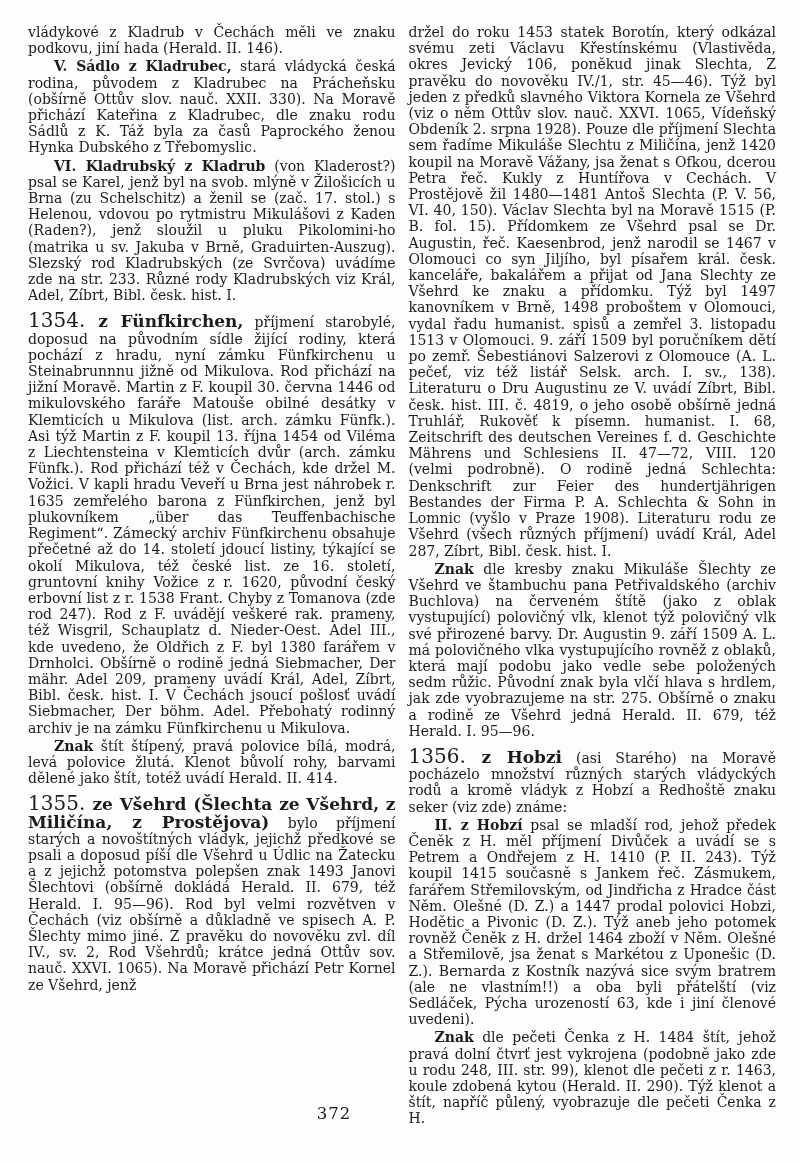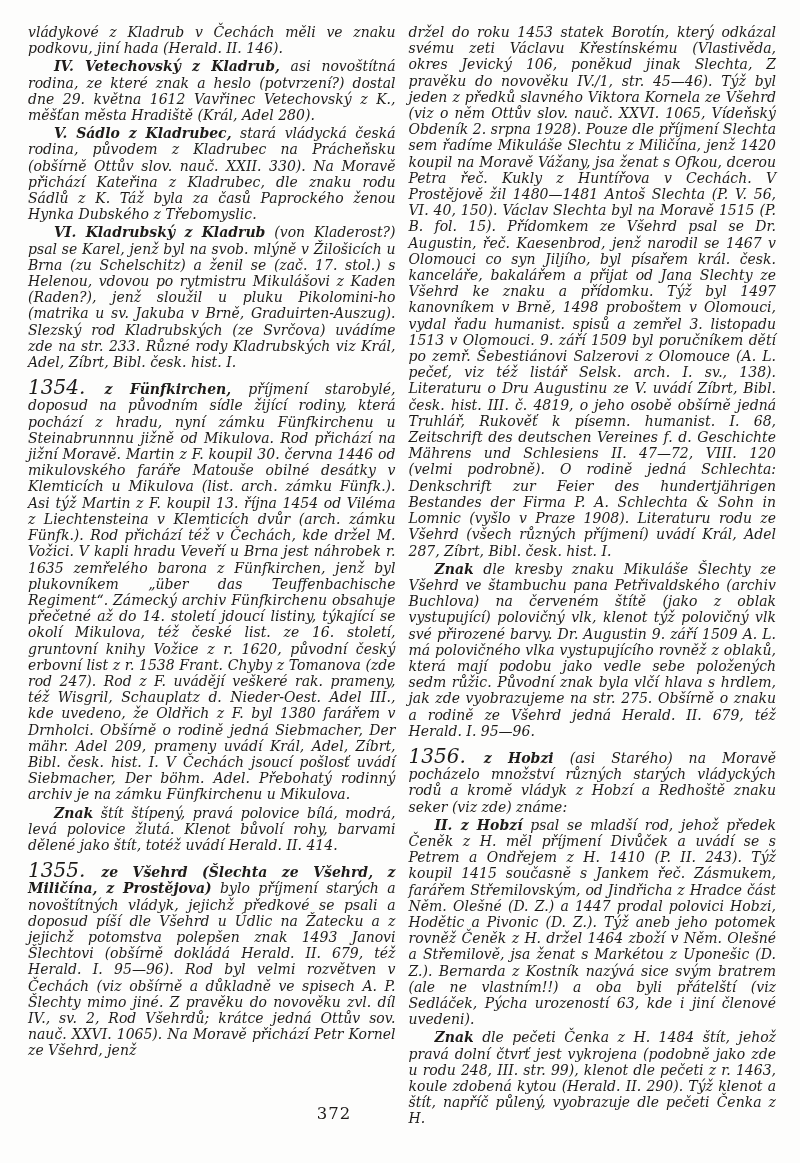--- a/index.html
+++ b/index.html
@@ -17,44 +17,43 @@
     background:#fdfdfc;
     overflow:hidden;
   }
   .columns{display:flex;gap:13px;}
   .col{
     width:370px;
     font-size:14px;
     line-height:16.2px;
     text-align:justify;
   }
-  p.para{margin:0 0 2px 0;padding:0;font-style:italic;}
+  p.para{margin:0 0 2px 0;padding:0;}
   p.ind{text-indent:26px;}
   p.entry{margin-top:9px;text-indent:0;}
   .b{font-weight:bold;}
   .num{font-size:20px;}
-  .nm{font-weight:bold;font-size:14px;}
+  .nm{font-weight:bold;font-size:17px;}
   .pageno{
     position:absolute;
     top:1104px;left:0;
     width:668px;
     text-align:center;
     font-size:16.5px;
     letter-spacing:1px;
   }
 </style>
 </head>
 <body>
 
 <div class="sheet">
   <div class="columns">
 
     <div class="col">
       <p class="para"><span>vládykové z Kladrub v Čechách měli ve znaku podkovu, jiní hada (Herald. II. 146).</span></p>
-      <p class="para ind"><span class="b">IV. Vetechovský z Kladrub,</span><span> asi novoštítná rodina, ze které znak a heslo (potvrzení?) dostal dne 29. května 1612 Vavřinec Vetechovský z K., měšťan města Hradiště (Král, Adel 280).</span></p>
       <p class="para ind"><span class="b">V. Sádlo z Kladrubec,</span><span> stará vládycká česká rodina, původem z Kladrubec na Prácheňsku (obšírně Ottův slov. nauč. XXII. 330). Na Moravě přichází Kateřina z Kladrubec, dle znaku rodu Sádlů z K. Táž byla za časů Paprockého ženou Hynka Dubského z Třebomyslic.</span></p>
       <p class="para ind"><span class="b">VI. Kladrubský z Kladrub</span><span> (von Kladerost?) psal se Karel, jenž byl na svob. mlýně v Žilošicích u Brna (zu Schelschitz) a ženil se (zač. 17. stol.) s Helenou, vdovou po rytmistru Mikulášovi z Kaden (Raden?), jenž sloužil u pluku Pikolomini-ho (matrika u sv. Jakuba v Brně, Graduirten-Auszug). Slezský rod Kladrubských (ze Svrčova) uvádíme zde na str. 233. Různé rody Kladrubských viz Král, Adel, Zíbrt, Bibl. česk. hist. I.</span></p>
       <p class="para entry"><span class="num">1354. </span><span class="nm">z Fünfkirchen,</span><span> příjmení starobylé, doposud na původním sídle žijící rodiny, která pochází z hradu, nyní zámku Fünfkirchenu u Steinabrunnnu jižně od Mikulova. Rod přichází na jižní Moravě. Martin z F. koupil 30. června 1446 od mikulovského faráře Matouše obilné desátky v Klemticích u Mikulova (list. arch. zámku Fünfk.). Asi týž Martin z F. koupil 13. října 1454 od Viléma z Liechtensteina v Klemticích dvůr (arch. zámku Fünfk.). Rod přichází též v Čechách, kde držel M. Vožici. V kapli hradu Veveří u Brna jest náhrobek r. 1635 zemřelého barona z Fünfkirchen, jenž byl plukovníkem „über das Teuffenbachische Regiment“. Zámecký archiv Fünfkirchenu obsahuje přečetné až do 14. století jdoucí listiny, týkající se okolí Mikulova, též české list. ze 16. století, gruntovní knihy Vožice z r. 1620, původní český erbovní list z r. 1538 Frant. Chyby z Tomanova (zde rod 247). Rod z F. uvádějí veškeré rak. prameny, též Wisgril, Schauplatz d. Nieder-Oest. Adel III., kde uvedeno, že Oldřich z F. byl 1380 farářem v Drnholci. Obšírně o rodině jedná Siebmacher, Der mähr. Adel 209, prameny uvádí Král, Adel, Zíbrt, Bibl. česk. hist. I. V Čechách jsoucí pošlosť uvádí Siebmacher, Der böhm. Adel. Přebohatý rodinný archiv je na zámku Fünfkirchenu u Mikulova.</span></p>
       <p class="para ind"><span class="b">Znak</span><span> štít štípený, pravá polovice bílá, modrá, levá polovice žlutá. Klenot bůvolí rohy, barvami dělené jako štít, totéž uvádí Herald. II. 414.</span></p>
       <p class="para entry"><span class="num">1355. </span><span class="nm">ze Všehrd (Šlechta ze Všehrd, z Miličína, z Prostějova)</span><span> bylo příjmení starých a novoštítných vládyk, jejichž předkové se psali a doposud píší dle Všehrd u Údlic na Žatecku a z jejichž potomstva polepšen znak 1493 Janovi Šlechtovi (obšírně dokládá Herald. II. 679, též Herald. I. 95—96). Rod byl velmi rozvětven v Čechách (viz obšírně a důkladně ve spisech A. P. Šlechty mimo jiné. Z pravěku do novověku zvl. díl IV., sv. 2, Rod Všehrdů; krátce jedná Ottův sov. nauč. XXVI. 1065). Na Moravě přichází Petr Kornel ze Všehrd, jenž</span></p>
     </div>
 
     <div class="col">
       <p class="para"><span>držel do roku 1453 statek Borotín, který odkázal svému zeti Václavu Křestínskému (Vlastivěda, okres Jevický 106, poněkud jinak Slechta, Z pravěku do novověku IV./1, str. 45—46). Týž byl jeden z předků slavného Viktora Kornela ze Všehrd (viz o něm Ottův slov. nauč. XXVI. 1065, Vídeňský Obdeník 2. srpna 1928). Pouze dle příjmení Slechta sem řadíme Mikuláše Slechtu z Miličína, jenž 1420 koupil na Moravě Vážany, jsa ženat s Ofkou, dcerou Petra řeč. Kukly z Huntířova v Cechách. V Prostějově žil 1480—1481 Antoš Slechta (P. V. 56, VI. 40, 150). Václav Slechta byl na Moravě 1515 (P. B. fol. 15). Přídomkem ze Všehrd psal se Dr. Augustin, řeč. Kaesenbrod, jenž narodil se 1467 v Olomouci co syn Jiljího, byl písařem král. česk. kanceláře, bakalářem a přijat od Jana Slechty ze Všehrd ke znaku a přídomku. Týž byl 1497 kanovníkem v Brně, 1498 proboštem v Olomouci, vydal řadu humanist. spisů a zemřel 3. listopadu 1513 v Olomouci. 9. září 1509 byl poručníkem dětí po zemř. Šebestiánovi Salzerovi z Olomouce (A. L. pečeť, viz též listář Selsk. arch. I. sv., 138). Literaturu o Dru Augustinu ze V. uvádí Zíbrt, Bibl. česk. hist. III. č. 4819, o jeho osobě obšírně jedná Truhlář, Rukověť k písemn. humanist. I. 68, Zeitschrift des deutschen Vereines f. d. Geschichte Mährens und Schlesiens II. 47—72, VIII. 120 (velmi podrobně). O rodině jedná Schlechta: Denkschrift zur Feier des hundertjährigen Bestandes der Firma P. A. Schlechta &amp; Sohn in Lomnic (vyšlo v Praze 1908). Literaturu rodu ze Všehrd (všech různých příjmení) uvádí Král, Adel 287, Zíbrt, Bibl. česk. hist. I.</span></p>
       <p class="para ind"><span class="b">Znak</span><span> dle kresby znaku Mikuláše Šlechty ze Všehrd ve štambuchu pana Petřivaldského (archiv Buchlova) na červeném štítě (jako z oblak vystupující) polovičný vlk, klenot týž polovičný vlk své přirozené barvy. Dr. Augustin 9. září 1509 A. L. má polovičného vlka vystupujícího rovněž z oblaků, která mají podobu jako vedle sebe položených sedm růžic. Původní znak byla vlčí hlava s hrdlem, jak zde vyobrazujeme na str. 275. Obšírně o znaku a rodině ze Všehrd jedná Herald. II. 679, též Herald. I. 95—96.</span></p>

